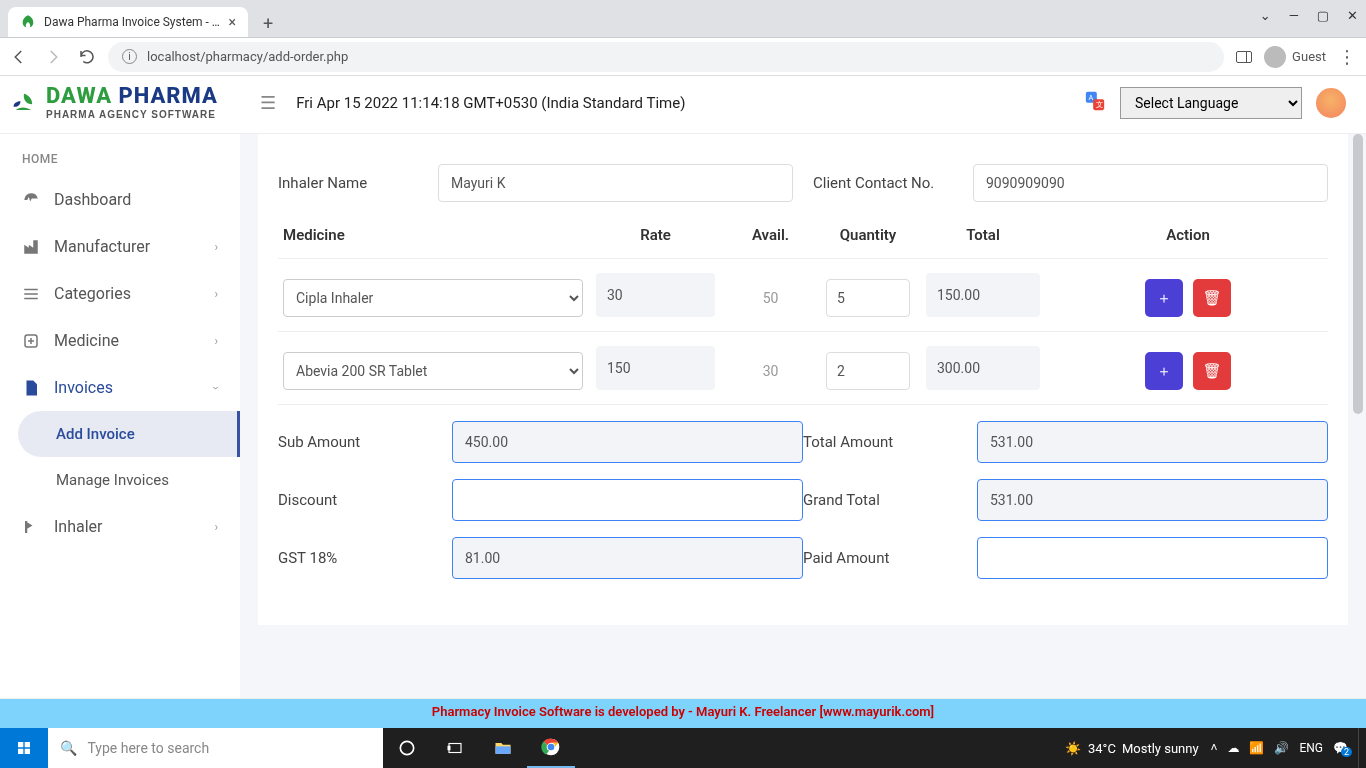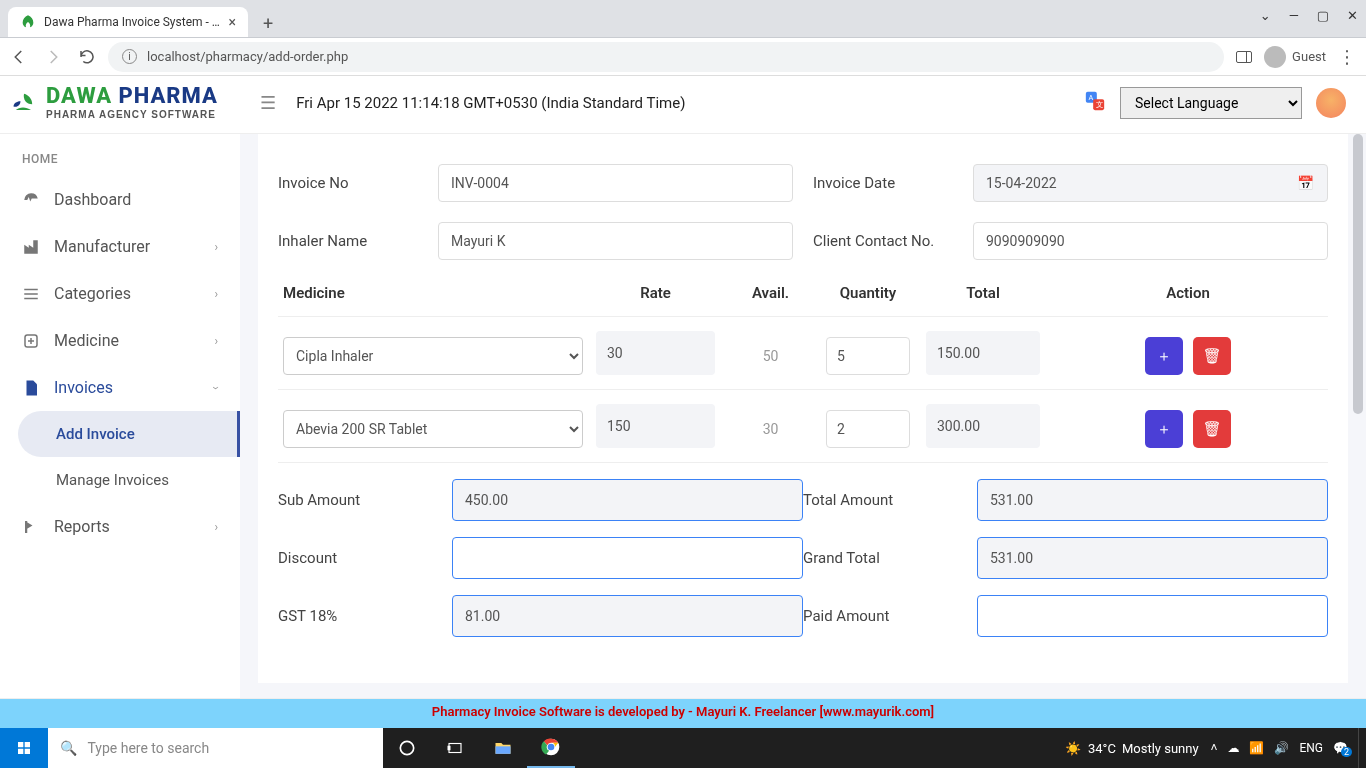--- a/index.html
+++ b/index.html
@@ -244,41 +244,28 @@
     </div>
     <div class="sub-item">
       <span>Manage Invoices</span>
     </div>
     <div class="side-item">
       <span class="side-icon">
           <svg viewBox="0 0 24 24" width="18" height="18">
             <path fill="#777" d="M4 4h3v16H4zM4 4l10 6-10 6z"></path>
           </svg>
         </span>
-      <span>Reports</span>
+      <span>Inhaler</span>
       <span class="chev">›</span>
     </div>
   </div>
 
   <div class="content">
     <div class="card">
 
-      <div class="form-row">
-        <div class="form-half">
-          <div class="form-label">Invoice No</div>
-          <input class="form-input" value="INV-0004" style="">
-        </div>
-        <div class="form-half">
-          <div class="form-label">Invoice Date</div>
-          <div class="form-input date">
-            <span>15-04-2022</span>
-            <span>📅</span>
-          </div>
-        </div>
-      </div>
 
       <div class="form-row">
         <div class="form-half">
           <div class="form-label">Inhaler Name</div>
           <input class="form-input" value="Mayuri K" style="">
         </div>
         <div class="form-half">
           <div class="form-label">Client Contact No.</div>
           <input class="form-input" value="9090909090" style="">
         </div>

